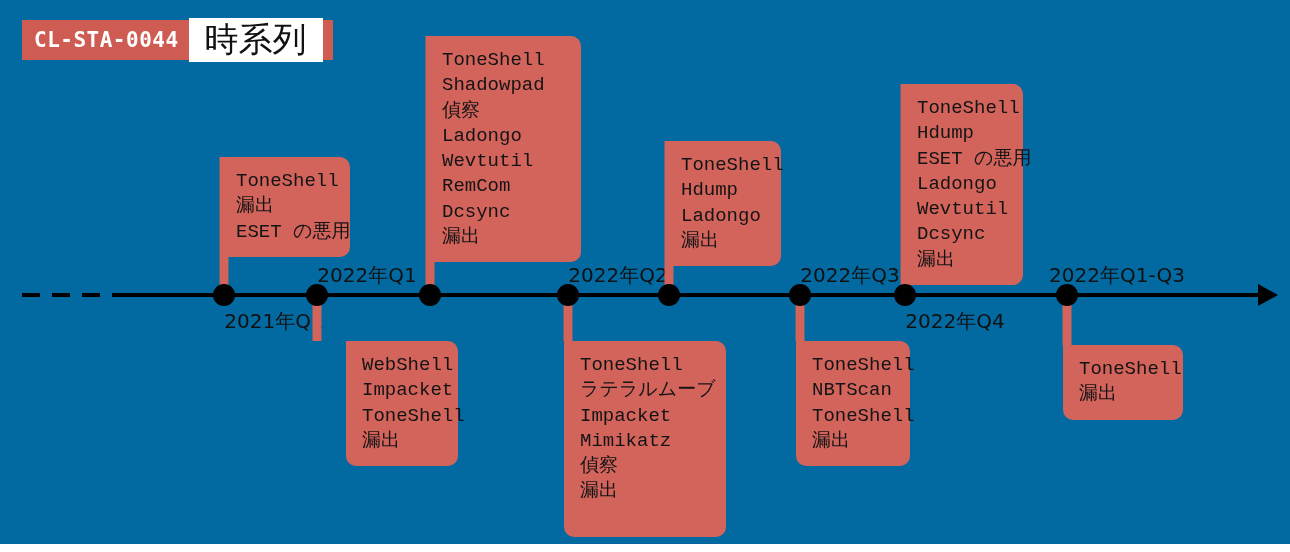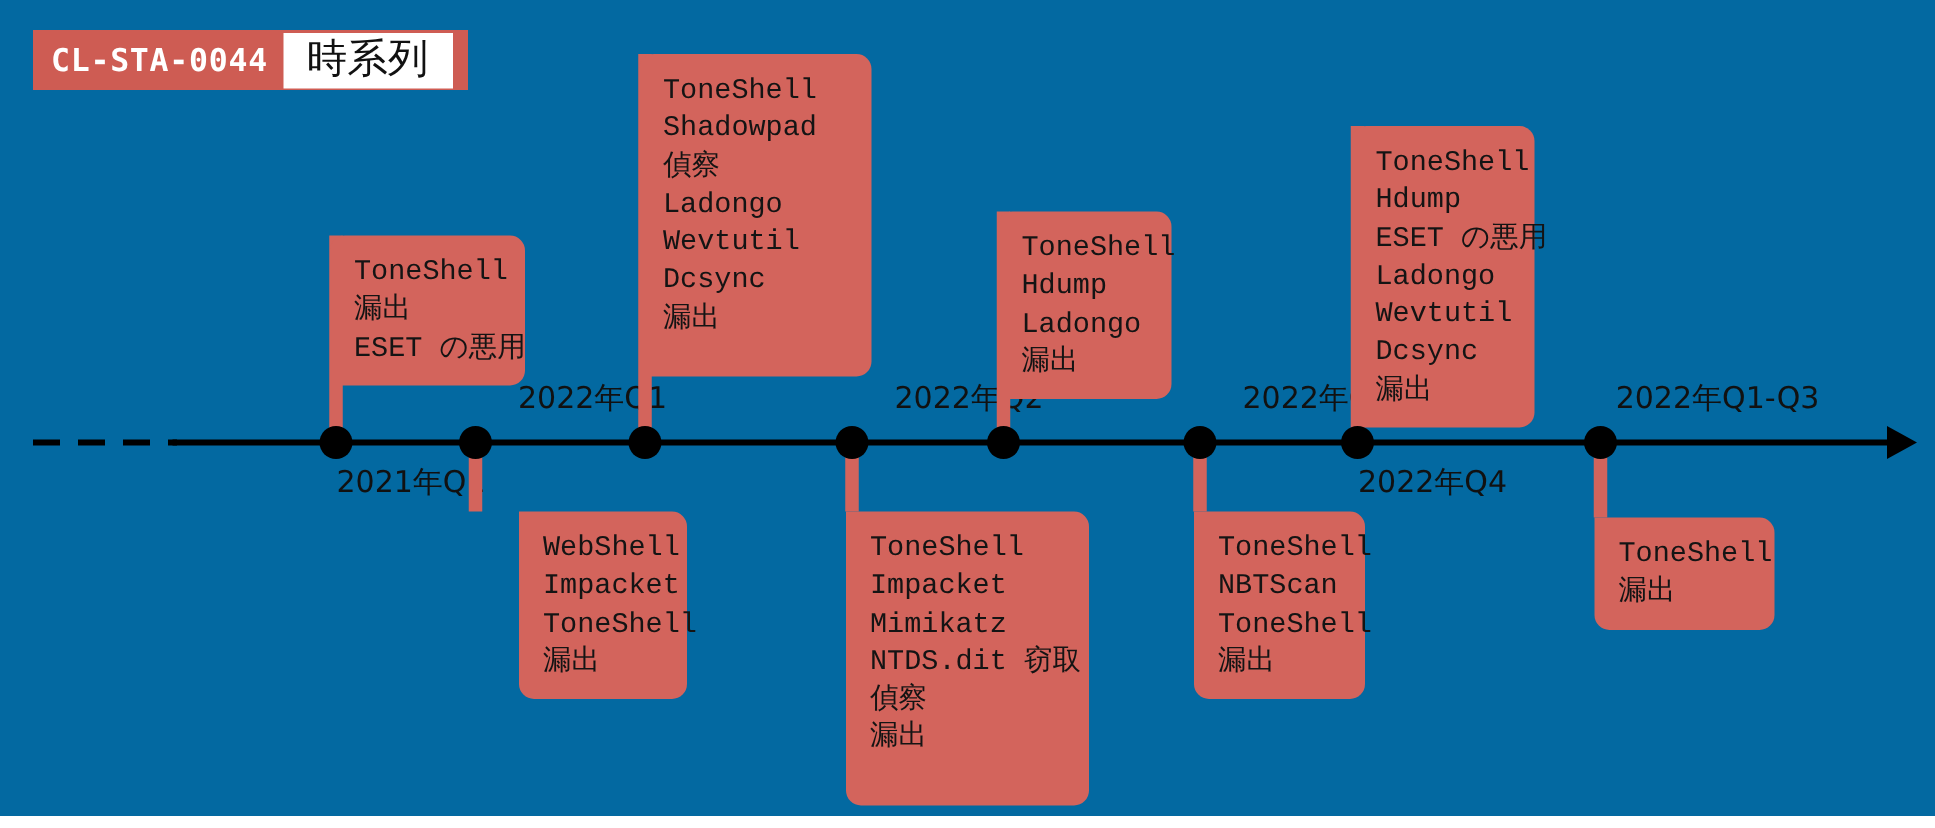--- a/index.html
+++ b/index.html
@@ -35,21 +35,21 @@
     font-weight: bold;
     font-size: 21px;
     letter-spacing: 0.5px;
     color: #ffffff;
     padding-right: 10px;
     white-space: nowrap;
   }
   #header-badge .title-box {
     background: #ffffff;
     color: #111111;
-    font-size: 27px;
+    font-size: 34px;
     line-height: 1;
     padding: 4px 16px 6px 16px;
     white-space: nowrap;
   }
 
   
   #axis-solid {
     position: absolute;
     left: 115px;
     top: 293px;
@@ -89,21 +89,21 @@
     top: 295px;
     z-index: 5;
   }
   .node-label {
     position: absolute;
     font-size: 20px;
     color: #111111;
     white-space: nowrap;
     transform: translateX(-50%);
   }
-  .node-label.above { top: 252px; margin-left: 28px; }
+  .node-label.above { top: 262px; }
   .node-label.below { top: 308px; }
 
   
   .stem {
     position: absolute;
     width: 9px;
     background: #d3645c;
     transform: translateX(-50%);
     z-index: 2;
   }
@@ -164,30 +164,31 @@
       </div>
       <div class="node-dot" style="left: 317px;"></div>
       <div class="node-label above" style="left: 367px;">2022年Q1</div>
       <div class="stem" style="left: 430px; top: 36px; height: 259px;"></div>
       <div class="callout up" style="left: 426px; top: 36px; width: 155px; min-height: 215px;">
         <div class="line">ToneShell</div>
         <div class="line">Shadowpad</div>
         <div class="line">偵察</div>
         <div class="line">Ladongo</div>
         <div class="line">Wevtutil</div>
+        <div class="line">RemCom</div>
         <div class="line">Dcsync</div>
         <div class="line">漏出</div>
       </div>
       <div class="node-dot" style="left: 430px;"></div>
       <div class="stem" style="left: 568px; top: 295px; height: 46px;"></div>
       <div class="callout down" style="left: 564px; top: 341px; width: 162px; min-height: 196px;">
         <div class="line">ToneShell</div>
+        <div class="line">ラテラルムーブ</div>
         <div class="line">Impacket</div>
         <div class="line">Mimikatz</div>
-        <div class="line">NTDS.dit 窃取</div>
         <div class="line">偵察</div>
         <div class="line">漏出</div>
       </div>
       <div class="node-dot" style="left: 568px;"></div>
       <div class="node-label above" style="left: 618px;">2022年Q2</div>
       <div class="stem" style="left: 669px; top: 141px; height: 154px;"></div>
       <div class="callout up" style="left: 665px; top: 141px; width: 116px; min-height: 110px;">
         <div class="line">ToneShell</div>
         <div class="line">Hdump</div>
         <div class="line">Ladongo</div>

